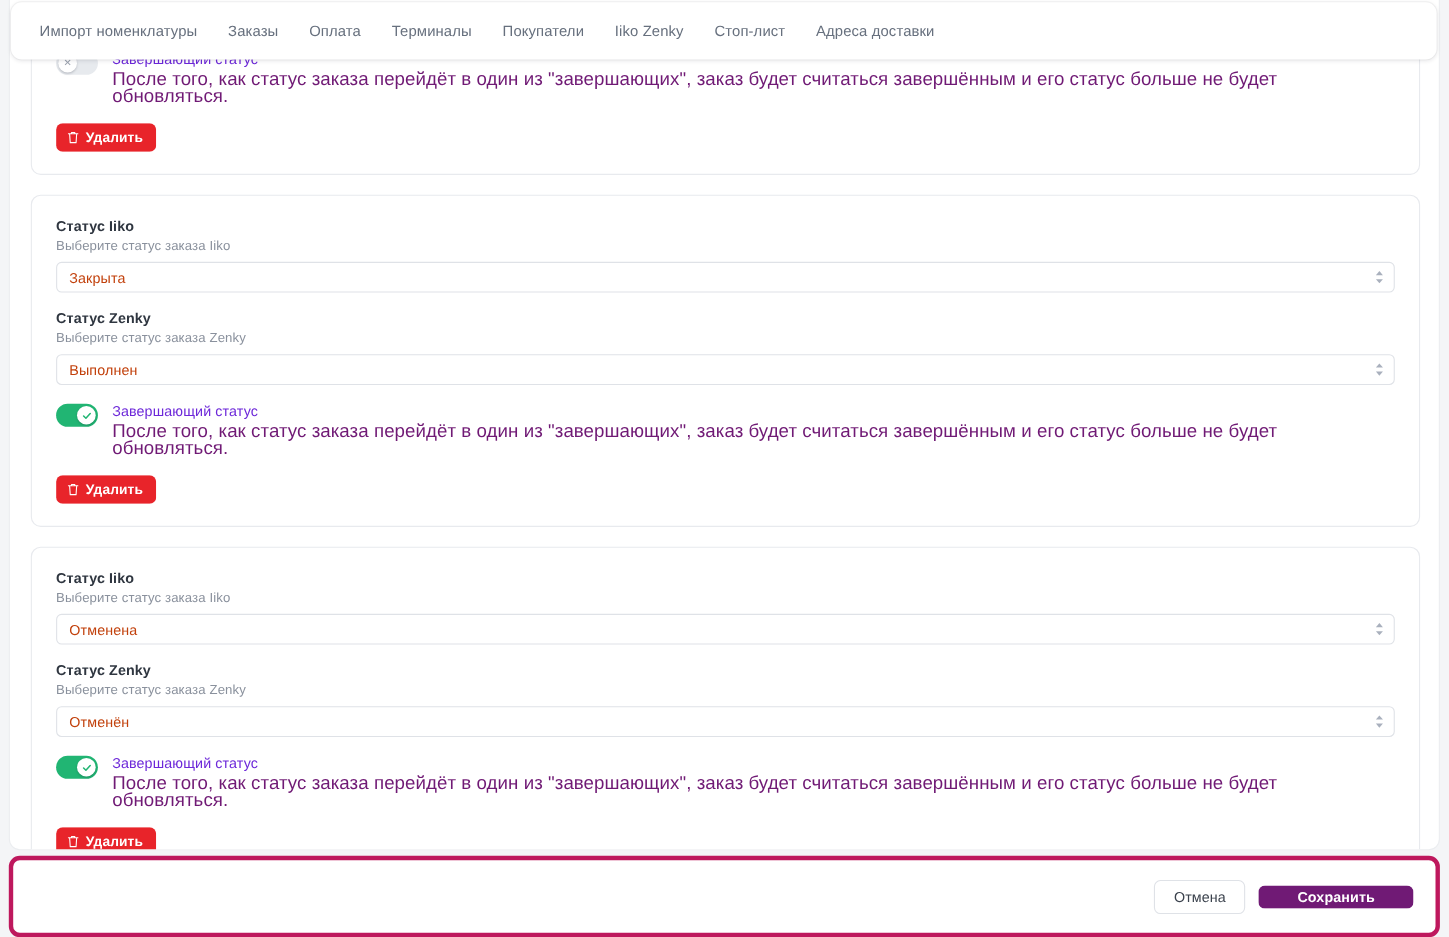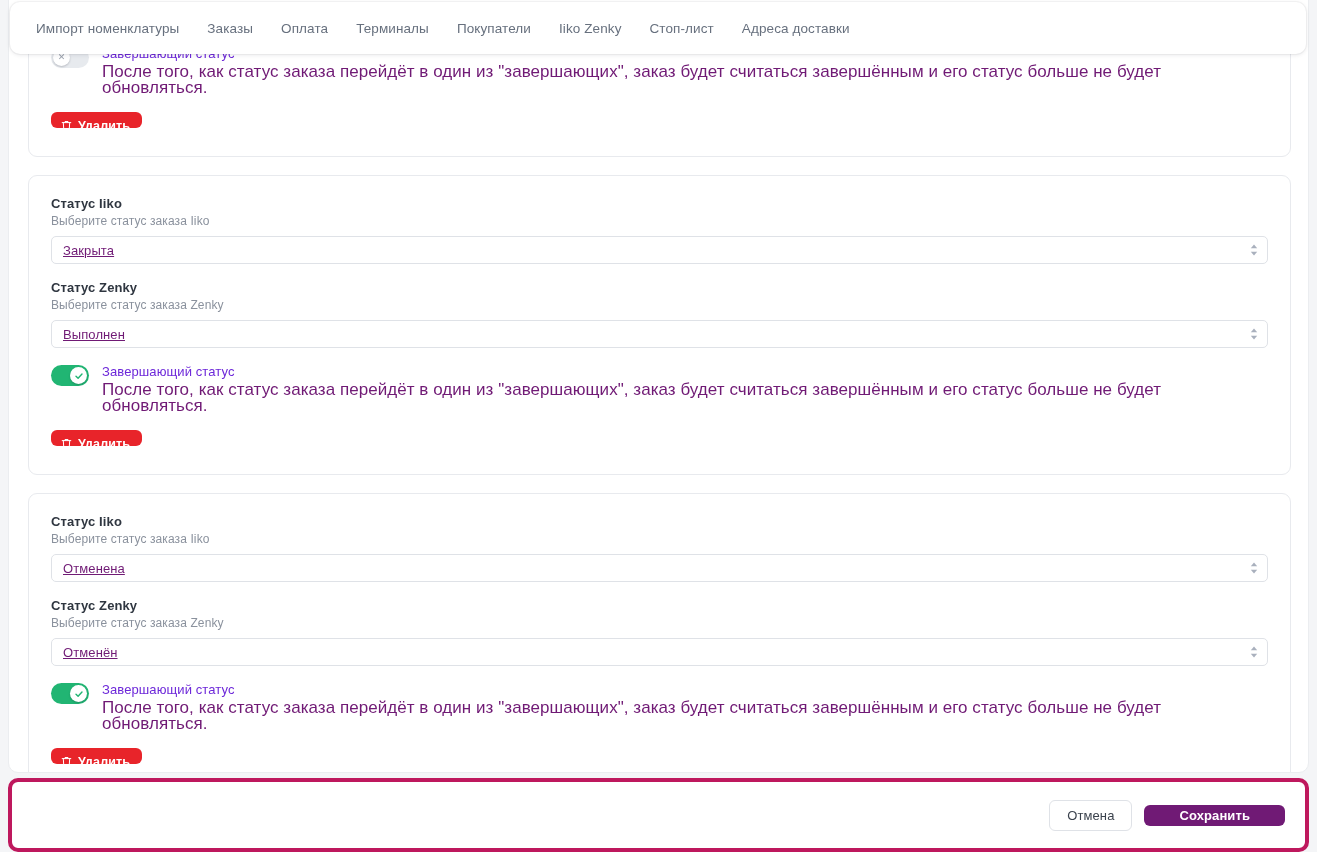--- a/index.html
+++ b/index.html
@@ -94,27 +94,26 @@
     width: 100%;
     margin-bottom: 16px;
   }
   .select-box {
     width: 100%;
     height: 28px;
     background: #ffffff;
     border: 1px solid #dfe2e7;
     border-radius: 5px;
     font-size: 13px;
-    color: #701a75;
+    color: #c2410c;
     padding: 0 28px 0 11px;
     display: flex;
     align-items: center;
     cursor: pointer;
     letter-spacing: .1px;
-    text-decoration: underline;
   }
   .select-arrows {
     position: absolute;
     right: 10px;
     top: 50%;
     transform: translateY(-50%);
     display: flex;
     flex-direction: column;
     gap: 2px;
     pointer-events: none;
@@ -190,22 +189,22 @@
     font-weight: 600;
     cursor: pointer;
     border: 1px solid transparent;
     letter-spacing: .1px;
     user-select: none;
   }
   .btn-delete {
     margin-top: 16px;
     background: #e8242a;
     color: #ffffff;
-    height: 16px;
-    padding: 12px 11px 0 9px;
+    height: 26px;
+    padding: 0 11px 0 9px;
   }
   .btn-delete svg { display:block; }
 
   
   .footer-panel {
     position: absolute;
     left: 8px;
     top: 778px;
     width: 1301px;
     height: 74px;

